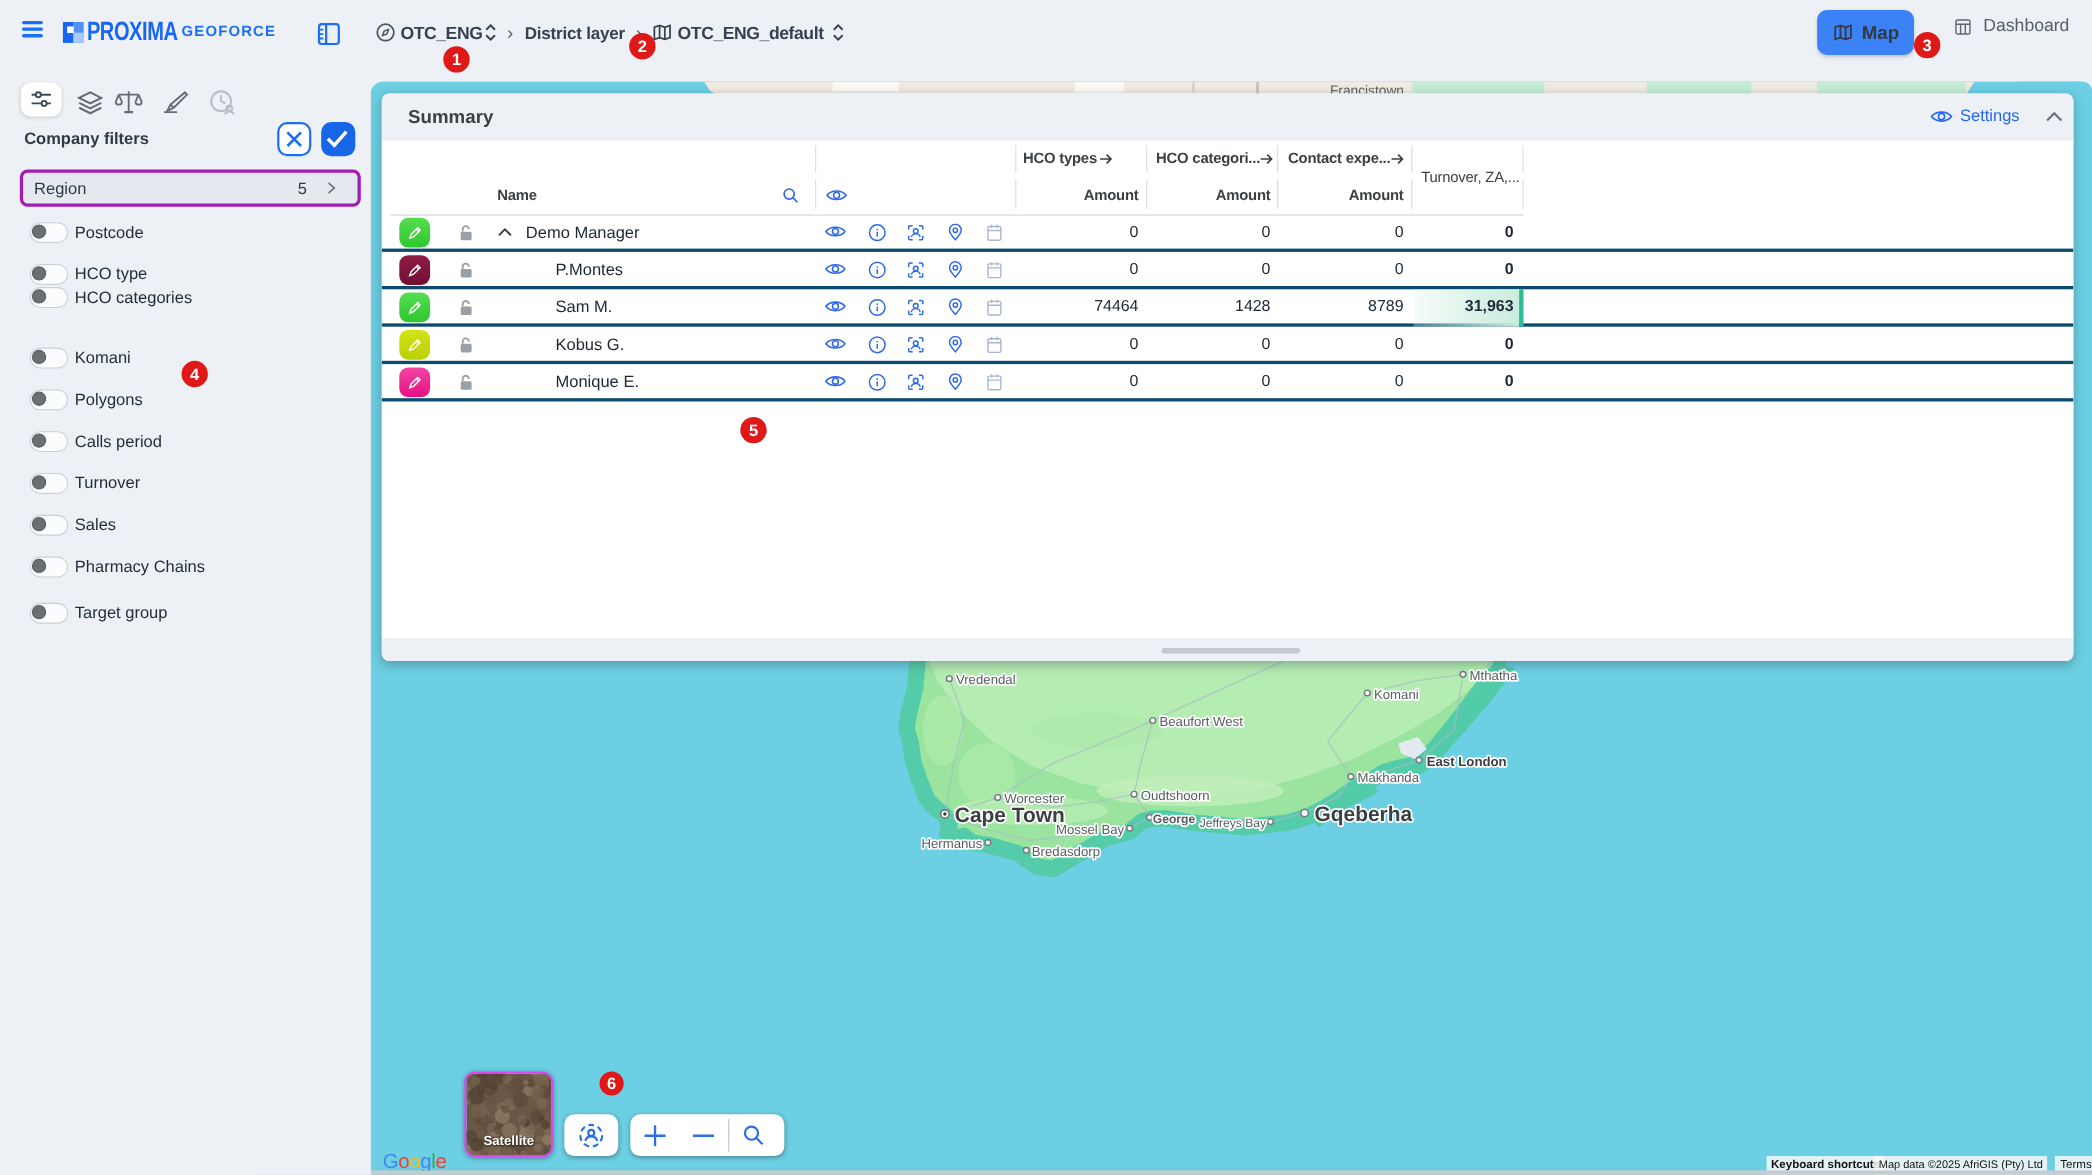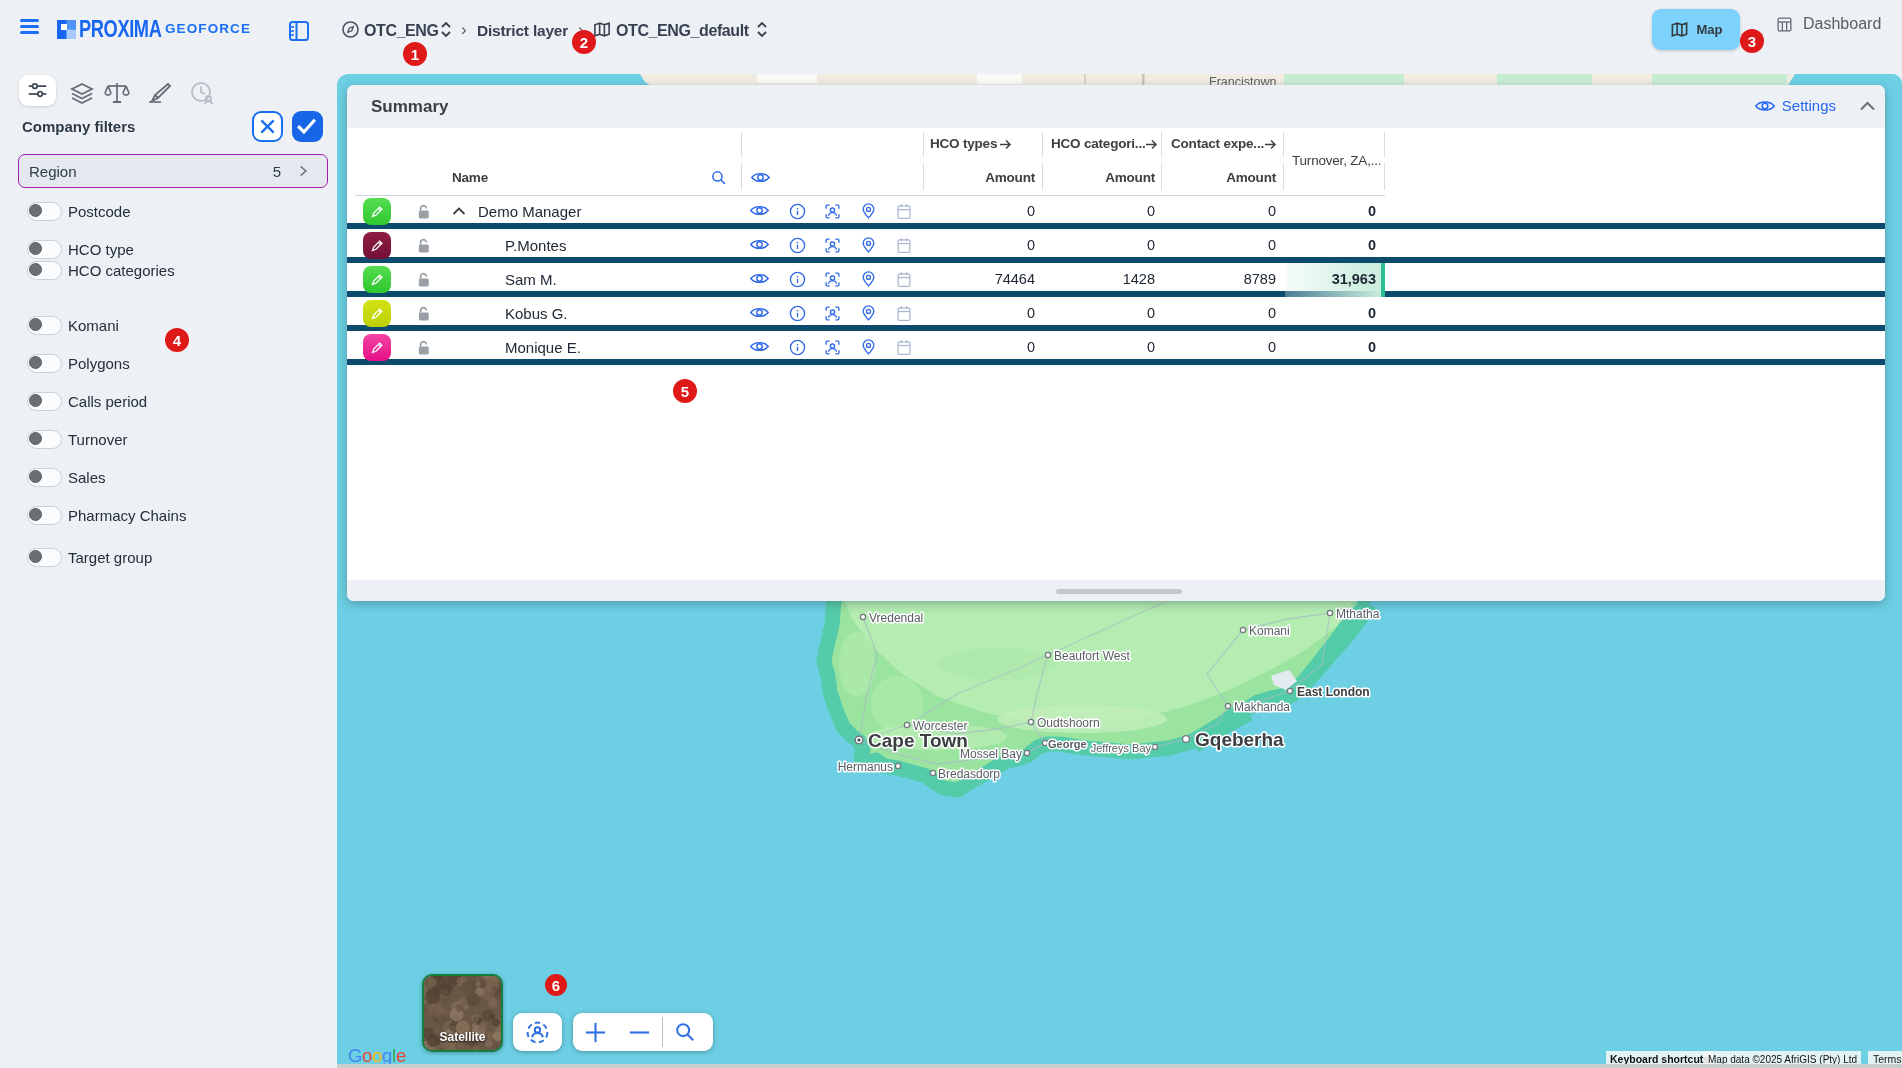--- a/index.html
+++ b/index.html
@@ -14,35 +14,35 @@
   #burger { position:absolute; left:20px; top:19px; width:19px; height:15px; }
   #burger div { height:2.6px; background:#1a6ff5; border-radius:2px; margin-bottom:3.6px; }
   #logo { position:absolute; left:57px; top:18px; height:22px; display:flex; align-items:center; }
   #logotext { display:inline-block; font-weight:bold; color:#1866f2; font-size:24px; letter-spacing:-0.5px; transform:scaleX(0.76); transform-origin:left center; }
   #geoforce { position:absolute; left:165px; top:21px; font-weight:bold; color:#1a6ff5; font-size:13.5px; letter-spacing:1.1px; }
   #paneltoggle { position:absolute; left:287px; top:19px; }
   #crumbs { position:absolute; left:0; top:0; width:100%; height:74px; color:#374151; }
   #crumbs > * { position:absolute; white-space:nowrap; }
 
   #viewswitch { position:absolute; left:0; top:0; width:100%; height:74px; }
-  #mapbtn { position:absolute; left:1652px; top:9px; width:88px; height:41px; background:#7dd3fc; border-radius:9px; box-shadow:0 1px 3px rgba(60,64,67,.25);
-            display:flex; align-items:center; justify-content:center; gap:8px; font-weight:bold; font-size:13px; color:#33393f; }
+  #mapbtn { position:absolute; left:1652px; top:9px; width:88px; height:41px; background:#3b82f6; border-radius:9px; box-shadow:0 1px 3px rgba(60,64,67,.25);
+            display:flex; align-items:center; justify-content:center; gap:8px; font-weight:bold; font-size:17px; color:#33393f; }
   #dashbtn { position:absolute; left:1776px; top:15px; display:flex; align-items:center; gap:10px; font-size:16px; color:#565e66; }
 
   
   #sidebar { position:absolute; left:0; top:74px; width:337px; bottom:0; background:#edf1f5; z-index:5; }
   .toolico { position:absolute; top:7px; }
   #selbox { position:absolute; left:19px; top:1px; width:37px; height:31px; background:#fff; border-radius:9px;
             box-shadow:0 1px 3px rgba(100,110,120,.25); }
   #cftitle { position:absolute; left:22px; top:44px; font-size:15px; font-weight:bold; color:#2e3a46; }
   .sqbtn { position:absolute; top:37px; width:31px; height:31px; border-radius:9px; }
   #xbtn { left:252px; background:#fff; border:2px solid #1a6ff0; }
   #okbtn { left:292px; background:#1766e8; }
   #regionrow { position:absolute; left:18px; top:80px; width:310px; height:34px; background:#e4e9ef;
-               border:1px solid #a21caf; border-radius:7px; display:flex; align-items:center; font-size:15px; color:#2e3a46; }
+               border:3px solid #a21caf; border-radius:7px; display:flex; align-items:center; font-size:15px; color:#2e3a46; }
   .toggle-row { position:absolute; left:27px; height:20px; display:flex; align-items:center; }
   .tog { width:35px; height:19px; border-radius:10px; background:#fbfcfd; border:1.6px solid #c9d0d8; position:relative; }
   .tog i { position:absolute; left:1.2px; top:1.1px; width:13.2px; height:13.2px; border-radius:50%;
            background:#6a6f74; border:1.2px solid #595e63; }
   .toglab { margin-left:6px; font-size:15px; color:#222e3a; }
 
   
   #map { position:absolute; left:337px; top:74px; width:1565px; height:994px; background:#6ccfe3;
          border-radius:12px 10px 0 0; overflow:hidden; z-index:1; }
 
@@ -53,21 +53,21 @@
   #ptitle { position:absolute; left:24px; top:12px; font-size:17px; font-weight:bold; color:#3c4043; }
   #psettings { position:absolute; right:49px; top:12px; color:#2566f2; font-size:15px; display:flex; gap:7px; align-items:center; }
   #pfoot { position:absolute; left:0; bottom:0; right:0; height:21px; background:#edf1f6; }
   #phandle { position:absolute; left:709px; bottom:7px; width:126px; height:5px; border-radius:3px; background:#c3c8ce; }
 
   .hline { position:absolute; height:1px; background:#e4e7eb; }
   .vtick { position:absolute; width:1px; background:#d9dde2; }
   .hdrtxt { position:absolute; font-size:13.5px; font-weight:bold; color:#3c4043; white-space:nowrap; letter-spacing:-0.2px; }
   .rowname { position:absolute; font-size:15px; color:#202a36; white-space:nowrap; }
   #tbl { position:absolute; left:0; top:43px; right:0; bottom:21px; background:#fff; }
-  .trow { position:absolute; left:0; width:100%; height:34px; border-bottom:6px solid #0c4a6e; }
+  .trow { position:absolute; left:0; width:100%; height:34px; border-bottom:3px solid #0c4a6e; }
   .pencil { position:absolute; left:16px; top:3px; width:28px; height:27px; border-radius:8px;
             display:flex; align-items:center; justify-content:center; }
   .acti { position:absolute; top:8px; }
   .rnum { position:absolute; top:8px; font-size:14.5px; color:#202a36; text-align:right; width:90px; }
 </style>
 </head>
 <body>
 
 <div id="header">
   <div id="burger">
@@ -338,21 +338,21 @@
       <text x="685" y="684" text-anchor="end">Mossel Bay</text>
       <text x="556" y="697" text-anchor="end">Hermanus</text>
       <text x="601" y="704">Bredasdorp</text>
       <text x="531" y="673" font-size="19" font-weight="bold" fill="#3c4043">Cape Town</text>
       <text x="858" y="672" font-size="19" font-weight="bold" fill="#3c4043">Gqeberha</text>
     </g>
   </g>
 </svg>
 
   <div style="position:absolute; left:85px; top:900px; width:81px; height:78px; border-radius:10px;
-              border:2px solid #15803d; overflow:hidden; box-shadow:0 1px 4px rgba(0,0,0,.3);">
+              border:2px solid #d946ef; overflow:hidden; box-shadow:0 1px 4px rgba(0,0,0,.3);">
     <svg width="77" height="74">
       <rect width="77" height="74" fill="#6b5745"></rect>
       <circle cx="49.7" cy="-1.9" r="4.0" fill="#5a483a" opacity="0.41"></circle>
       <circle cx="4.6" cy="56.7" r="5.5" fill="#4f3f31" opacity="0.54"></circle>
       <circle cx="-1.5" cy="13.9" r="5.3" fill="#7a654f" opacity="0.60"></circle>
       <circle cx="56.1" cy="53.5" r="4.8" fill="#64523f" opacity="0.62"></circle>
       <circle cx="64.0" cy="-3.5" r="6.9" fill="#93806a" opacity="0.54"></circle>
       <circle cx="19.3" cy="13.7" r="6.7" fill="#7a654f" opacity="0.39"></circle>
       <circle cx="4.1" cy="65.5" r="5.8" fill="#7a654f" opacity="0.68"></circle>
       <circle cx="41.0" cy="75.8" r="4.6" fill="#4f3f31" opacity="0.48"></circle>

